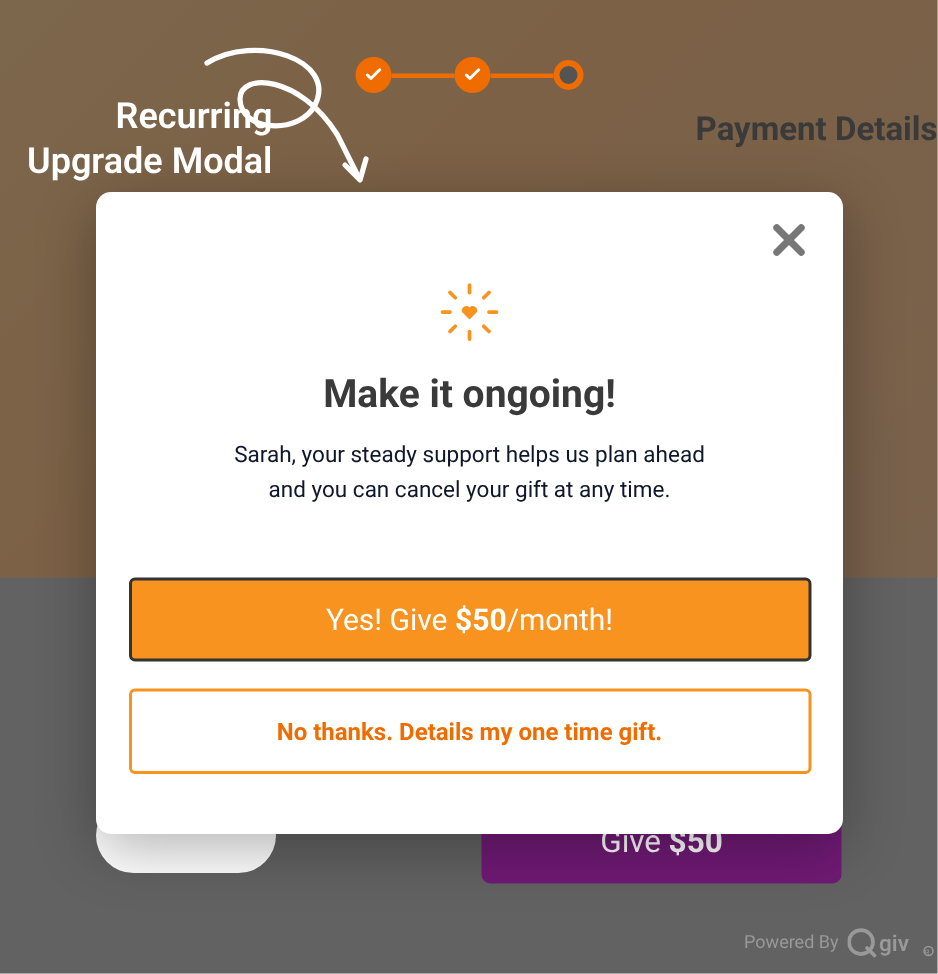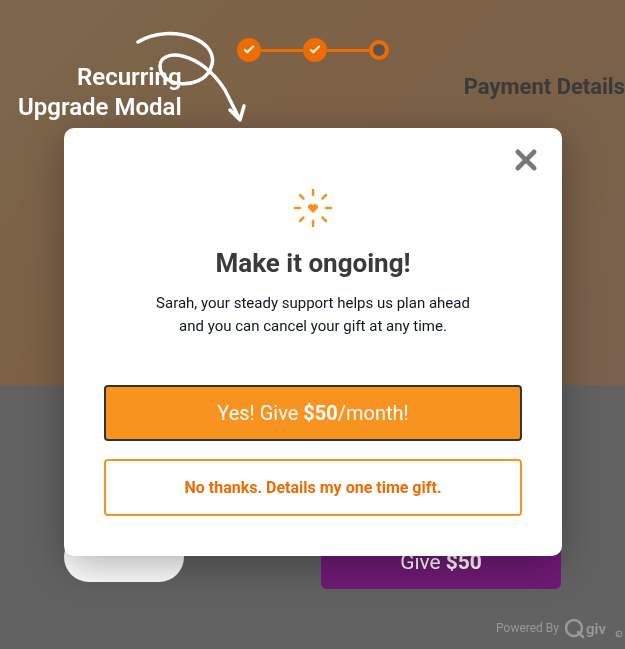--- a/index.html
+++ b/index.html
@@ -172,21 +172,21 @@
     .modal-body {
       font-size: 15px;
       color: #0f172a;
       text-align: center;
       line-height: 1.55;
       max-width: 340px;
       margin-bottom: 46px;
     }
 
     .btn {
-      width: 418px;
+      width: 455px;
       height: 60px;
       border-radius: 4px;
       display: flex;
       align-items: center;
       justify-content: center;
       font-size: 20px;
       cursor: pointer;
     }
     .btn-primary {
       background: #f7931e;

